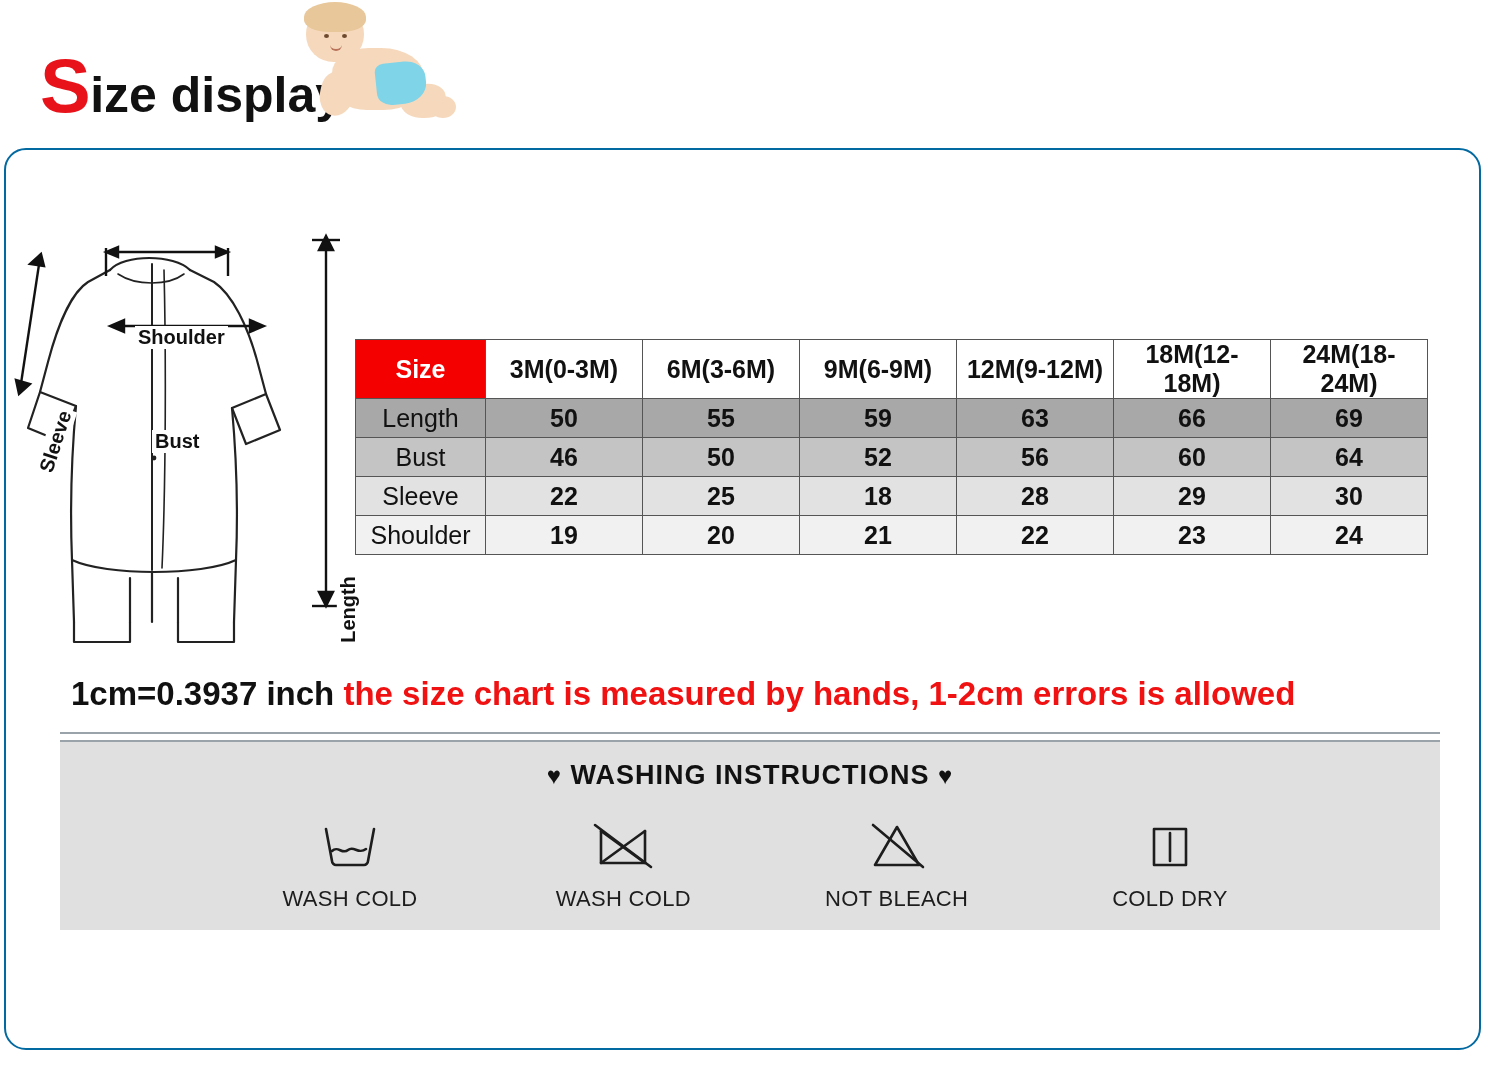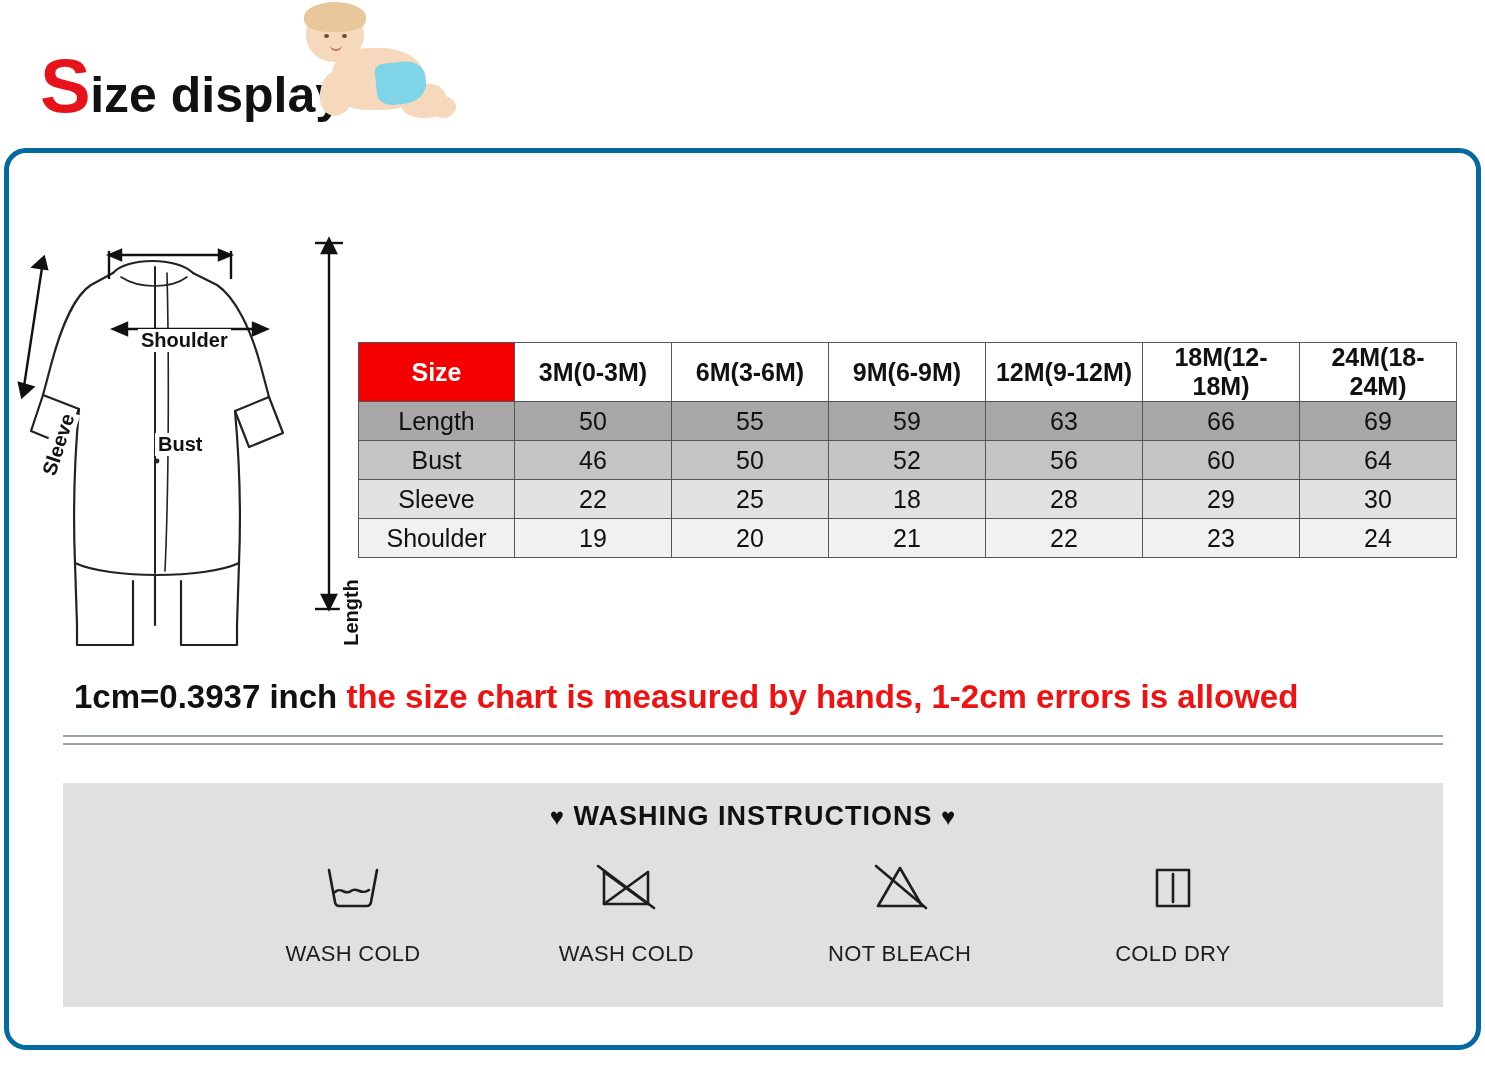--- a/index.html
+++ b/index.html
@@ -85,21 +85,21 @@
   #baby-foot {
     left: 150px; top: 96px; width: 26px; height: 22px;
     background: #f6d9bd; border-radius: 50%;
   }
 
   
   #panel {
     position: absolute;
     left: 4px; top: 148px;
     width: 1477px; height: 902px;
-    border: 5px solid #0369a1;
+    border: 2px solid #0369a1;
     border-radius: 22px;
     background: #fff;
   }
 
   
   #garment {
     position: absolute;
     left: 8px; top: 80px;
     width: 340px; height: 420px;
   }
@@ -131,30 +131,30 @@
   #size-table {
     position: absolute;
     left: 349px; top: 189px;
     border-collapse: collapse;
     font-size: 25px;
     table-layout: fixed;
   }
   #size-table td, #size-table th {
     border: 1px solid #555;
     text-align: center;
-    font-weight: normal;
+    font-weight: bold;
     height: 39px;
     padding: 0 4px;
     color: #111;
   }
   #size-table .corner {
     background: #f40000;
     color: #fff;
     font-weight: bold;
-    width: 156px;
+    width: 130px;
   }
   #size-table thead td {
     background: #ffffff;
     font-weight: bold;
     width: 157px;
   }
   #size-table tbody td:first-child {
     font-weight: normal;
     text-align: center;
   }
@@ -184,22 +184,22 @@
   #rule2 {
     position: absolute;
     left: 54px; top: 590px;
     width: 1380px; height: 2px;
     background: #9aa3a9;
   }
 
   
   #washing {
     position: absolute;
-    left: 54px; top: 630px;
-    width: 1380px; height: 224px;
+    left: 54px; top: 592px;
+    width: 1380px; height: 188px;
     background: #e0e0e0;
   }
   #washing-title {
     position: absolute;
     top: 18px; left: 0; right: 0;
     text-align: center;
     font-size: 27px;
     font-weight: bold;
     letter-spacing: 1px;
     color: #111;
@@ -213,21 +213,21 @@
     justify-content: space-between;
   }
   .icon-item {
     width: 180px;
     display: flex;
     flex-direction: column;
     align-items: center;
   }
   .icon-glyph { height: 62px; display:flex; align-items:center; justify-content:center; }
   .icon-label {
-    margin-top: 24px;
+    margin-top: 10px;
     font-size: 22px;
     color: #1d1d1d;
     letter-spacing: 0.3px;
     white-space: nowrap;
   }
 </style>
 </head>
 <body>
 
 <div id="header">

